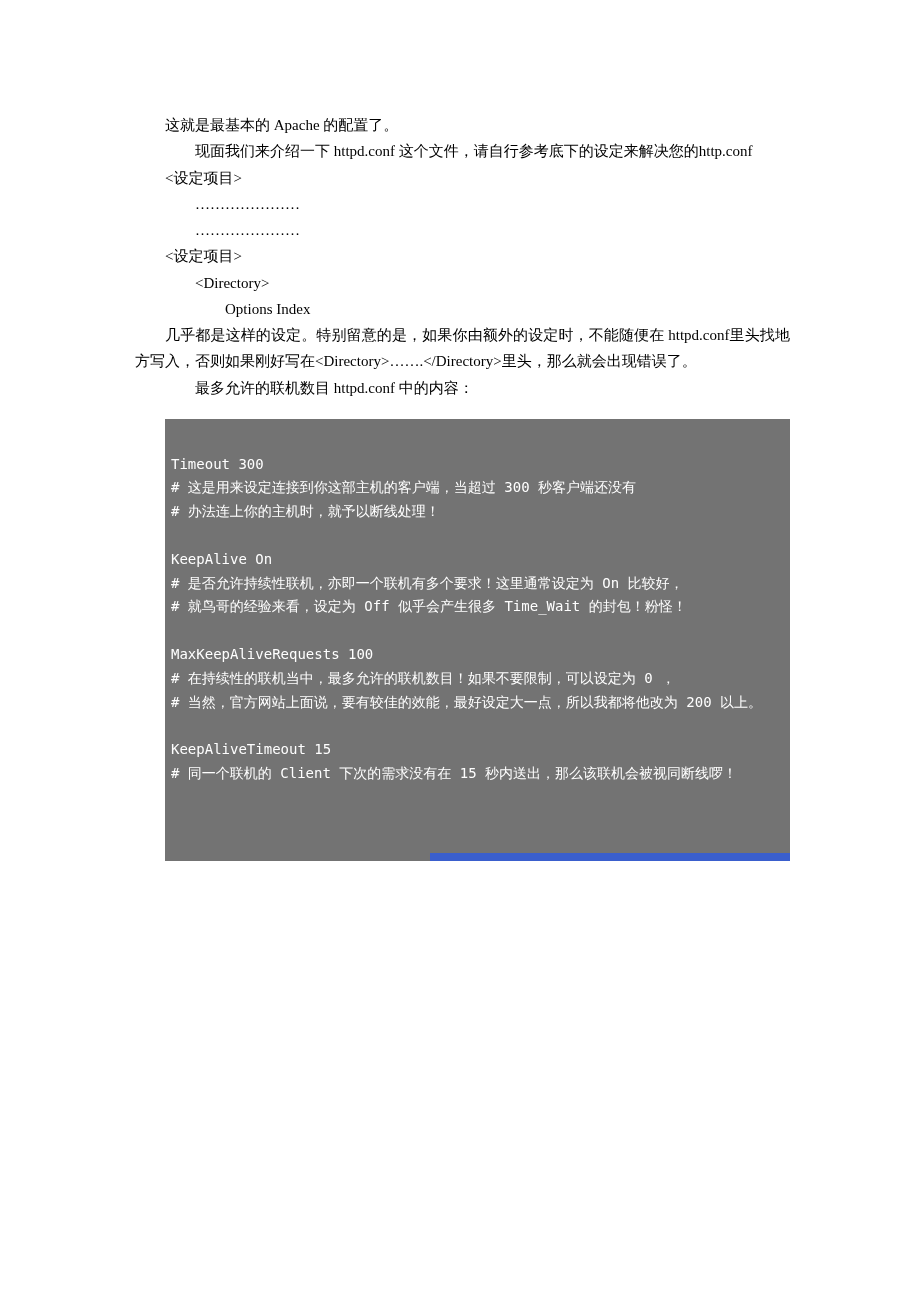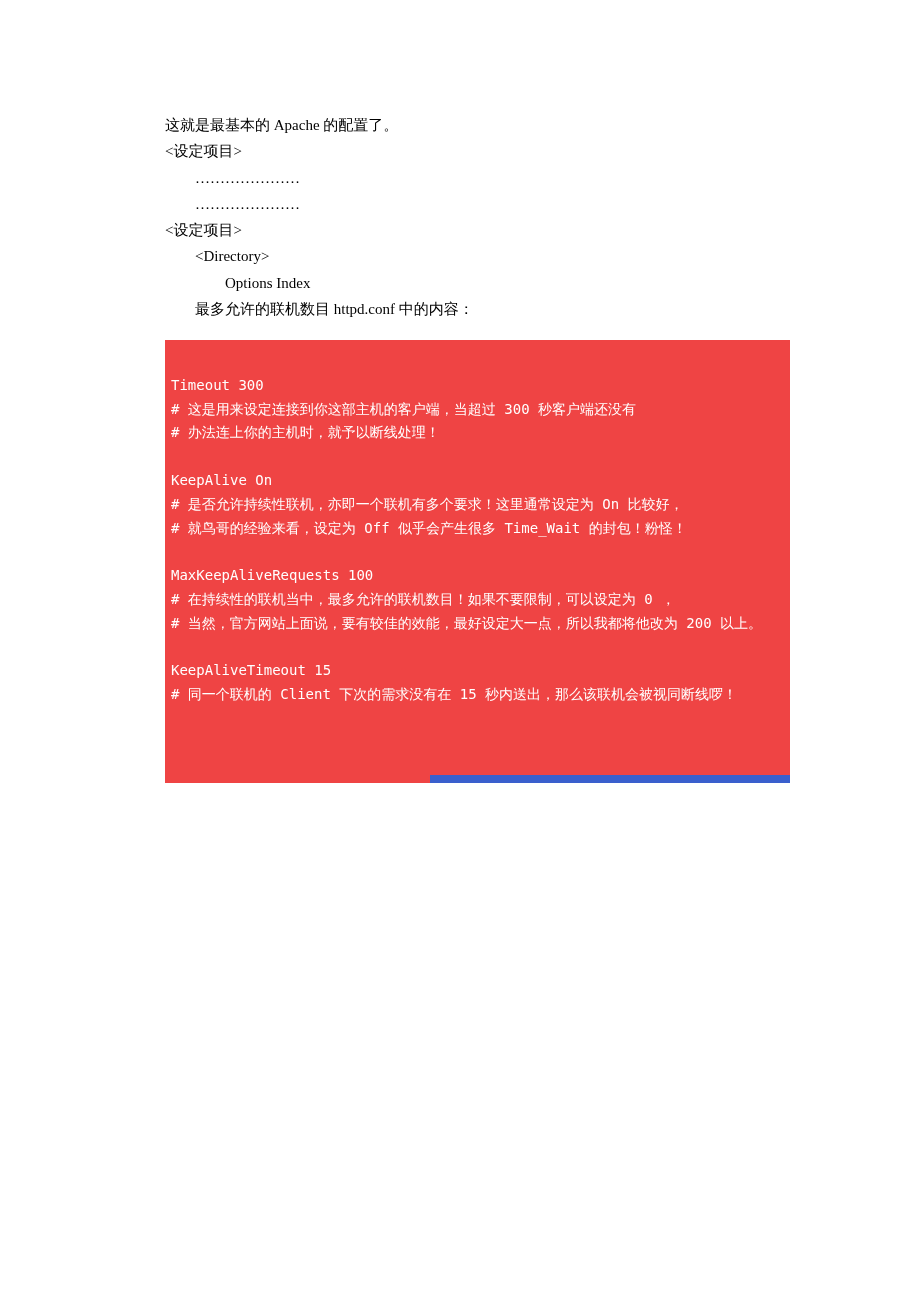--- a/index.html
+++ b/index.html
@@ -13,21 +13,21 @@
     padding: 112px 130px 400px 165px;
     font-size: 15px;
     line-height: 1.75;
     color: #000;
   }
   .para { text-align: justify; }
   .indent { text-indent: 2em; }
   .indent-more { padding-left: 2em; }
   .indent-most { padding-left: 4em; }
   .codeblock {
-    background: #ef4444;
+    background: #737373;
     color: #fff;
     font-family: "SimSun", monospace;
     font-size: 14px;
     line-height: 1.7;
     padding: 10px 6px 28px 6px;
     margin-top: 18px;
     white-space: pre-wrap;
     position: relative;
   }
   .hl {
@@ -38,28 +38,30 @@
     height: 8px;
     background: #3a5fcd;
   }
 </style>
 </head>
 <body>
 
 <div class="page">
 
   <div class="para">这就是最基本的 Apache 的配置了。</div>
+  <div class="para indent">现面我们来介绍一下 httpd.conf 这个文件，请自行参考底下的设定来解决您的http.conf</div>
 
   <div>&lt;设定项目&gt;</div>
   <div class="indent-more">…………………</div>
   <div class="indent-more">…………………</div>
   <div>&lt;设定项目&gt;</div>
   <div class="indent-more">&lt;Directory&gt;</div>
   <div class="indent-most">Options Index</div>
 
+  <div class="para indent" style="margin-left:-2em;">几乎都是这样的设定。特别留意的是，如果你由额外的设定时，不能随便在 httpd.conf里头找地方写入，否则如果刚好写在&lt;Directory&gt;…….&lt;/Directory&gt;里头，那么就会出现错误了。</div>
   <div class="para indent">最多允许的联机数目 httpd.conf 中的内容：</div>
 
   <div class="codeblock">
 <span>Timeout 300</span>
 <span># 这是用来设定连接到你这部主机的客户端，当超过 300 秒客户端还没有</span>
 <span># 办法连上你的主机时，就予以断线处理！</span>
 <span></span>
 <span>KeepAlive On</span>
 <span># 是否允许持续性联机，亦即一个联机有多个要求！这里通常设定为 On 比较好，</span>
 <span># 就鸟哥的经验来看，设定为 Off 似乎会产生很多 Time_Wait 的封包！粉怪！</span>

